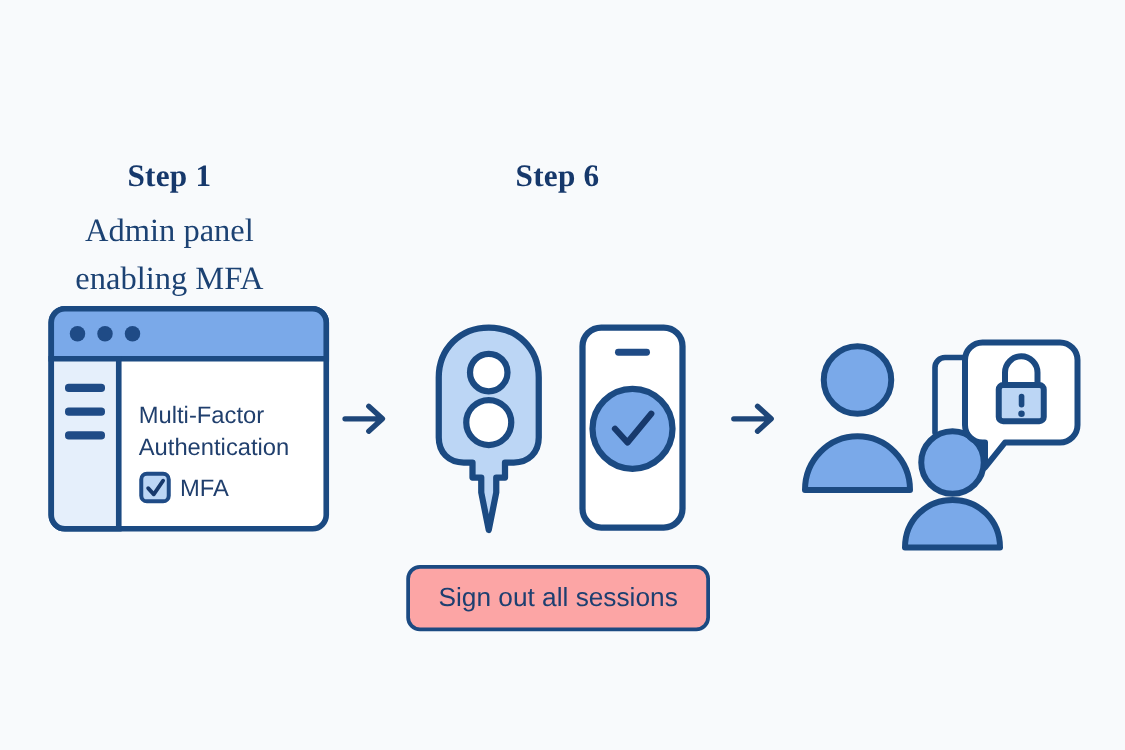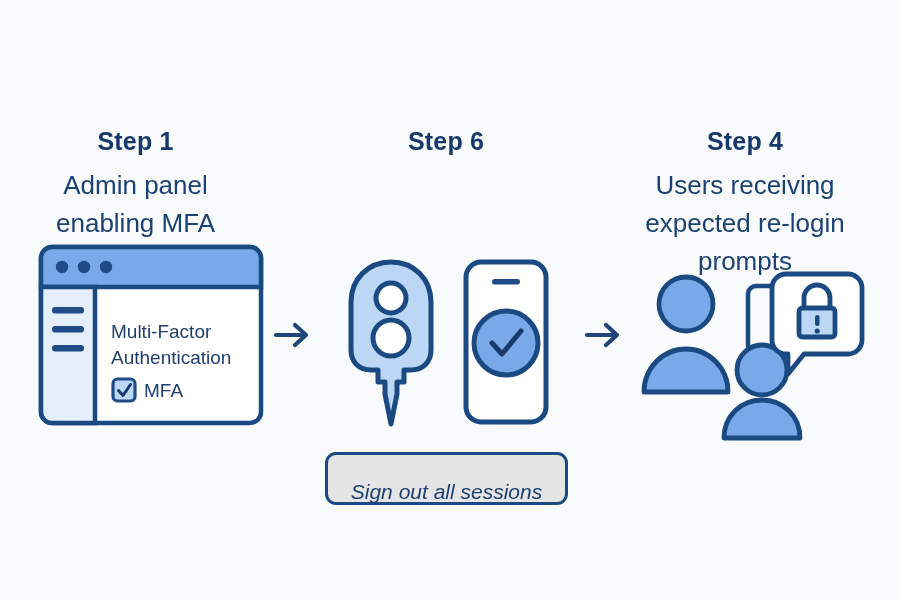--- a/index.html
+++ b/index.html
@@ -20,20 +20,21 @@
   .canvas {
     position: relative;
     width: 900px;
     height: 600px;
   }
 
   
   .step-col {
     position: absolute;
     text-align: center;
+    font-family: Liberation Serif, serif;
   }
   .step-title {
     font-size: 25px;
     font-weight: bold;
     color: #16386b;
     letter-spacing: 0.2px;
     margin: 0;
     line-height: 1.1;
   }
   .step-caption {
@@ -62,28 +63,27 @@
   #arrow-2 { position: absolute; left: 583px; top: 318px; }
 
   
   #signout-button {
     position: absolute;
     left: 325px;
     top: 452px;
     width: 243px;
     height: 53px;
     box-sizing: border-box;
-    background: #e5e5e5;
+    background: #fca5a5;
     border: 3px solid #1b4a82;
     border-radius: 11px;
     display: flex;
-    align-items: flex-end;
+    align-items: center;
     justify-content: center;
     cursor: pointer;
-    font-style: italic;
   }
   #signout-label {
     font-size: 21px;
     color: #1d3f70;
     line-height: 1;
     white-space: nowrap;
   }
 
   
   .win-text {
@@ -99,26 +99,20 @@
   <div class="step-col" id="step1-col">
     <p class="step-title">Step 1</p>
     <p class="step-caption">Admin panel
 enabling MFA</p>
   </div>
 
   <div class="step-col" id="step2-col">
     <p class="step-title">Step 6</p>
   </div>
 
-  <div class="step-col" id="step3-col">
-    <p class="step-title">Step 4</p>
-    <p class="step-caption">Users receiving
-expected re-login
-prompts</p>
-  </div>
 
   <div class="art" id="browser-art">
     <svg width="226" height="182" viewBox="0 0 226 182" xmlns="http://www.w3.org/2000/svg">
 
       <rect x="3" y="3" width="220" height="176" rx="11" ry="11" fill="#ffffff" stroke="#1b4a82" stroke-width="4.5"></rect>
 
       <path d="M3 14 A11 11 0 0 1 14 3 L212 3 A11 11 0 0 1 223 14 L223 43 L3 43 Z" fill="#7aa9e9" stroke="#1b4a82" stroke-width="4.5"></path>
       <circle cx="24" cy="23" r="6.2" fill="#1f4b86"></circle>
       <circle cx="46" cy="23" r="6.2" fill="#1f4b86"></circle>
       <circle cx="68" cy="23" r="6.2" fill="#1f4b86"></circle>

